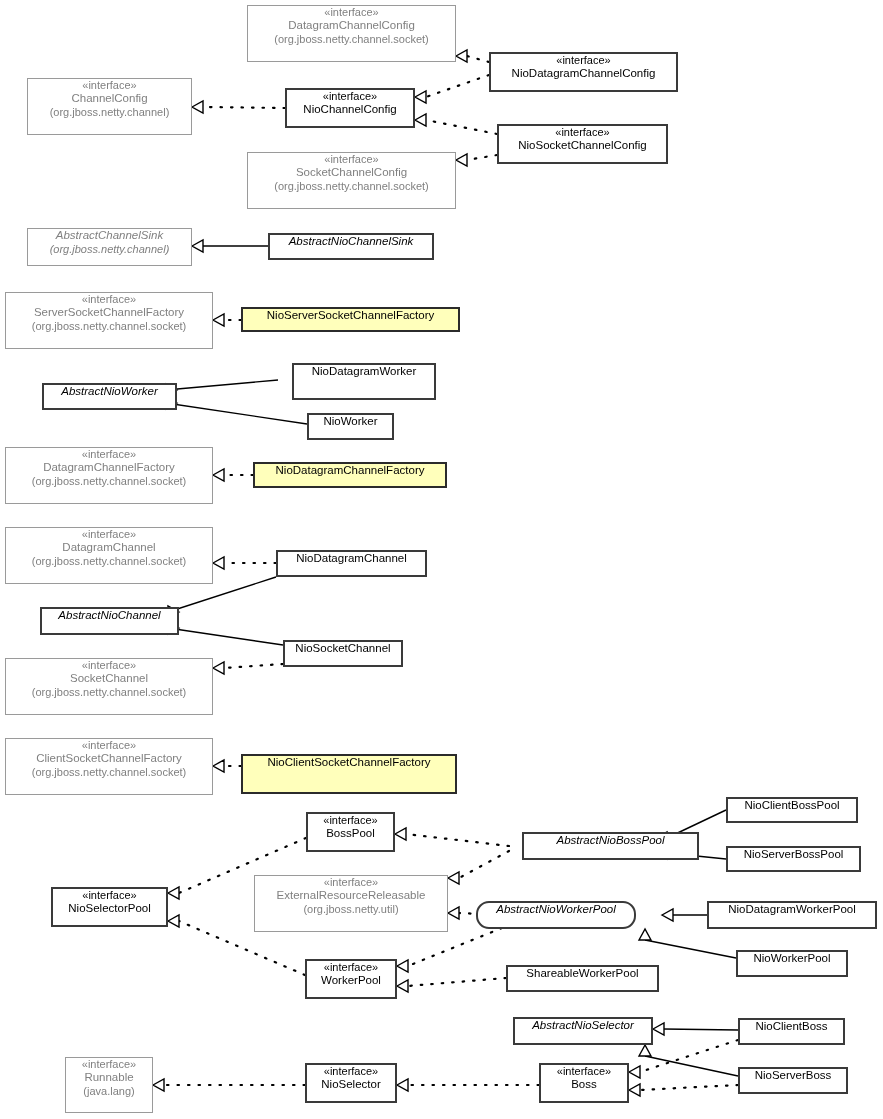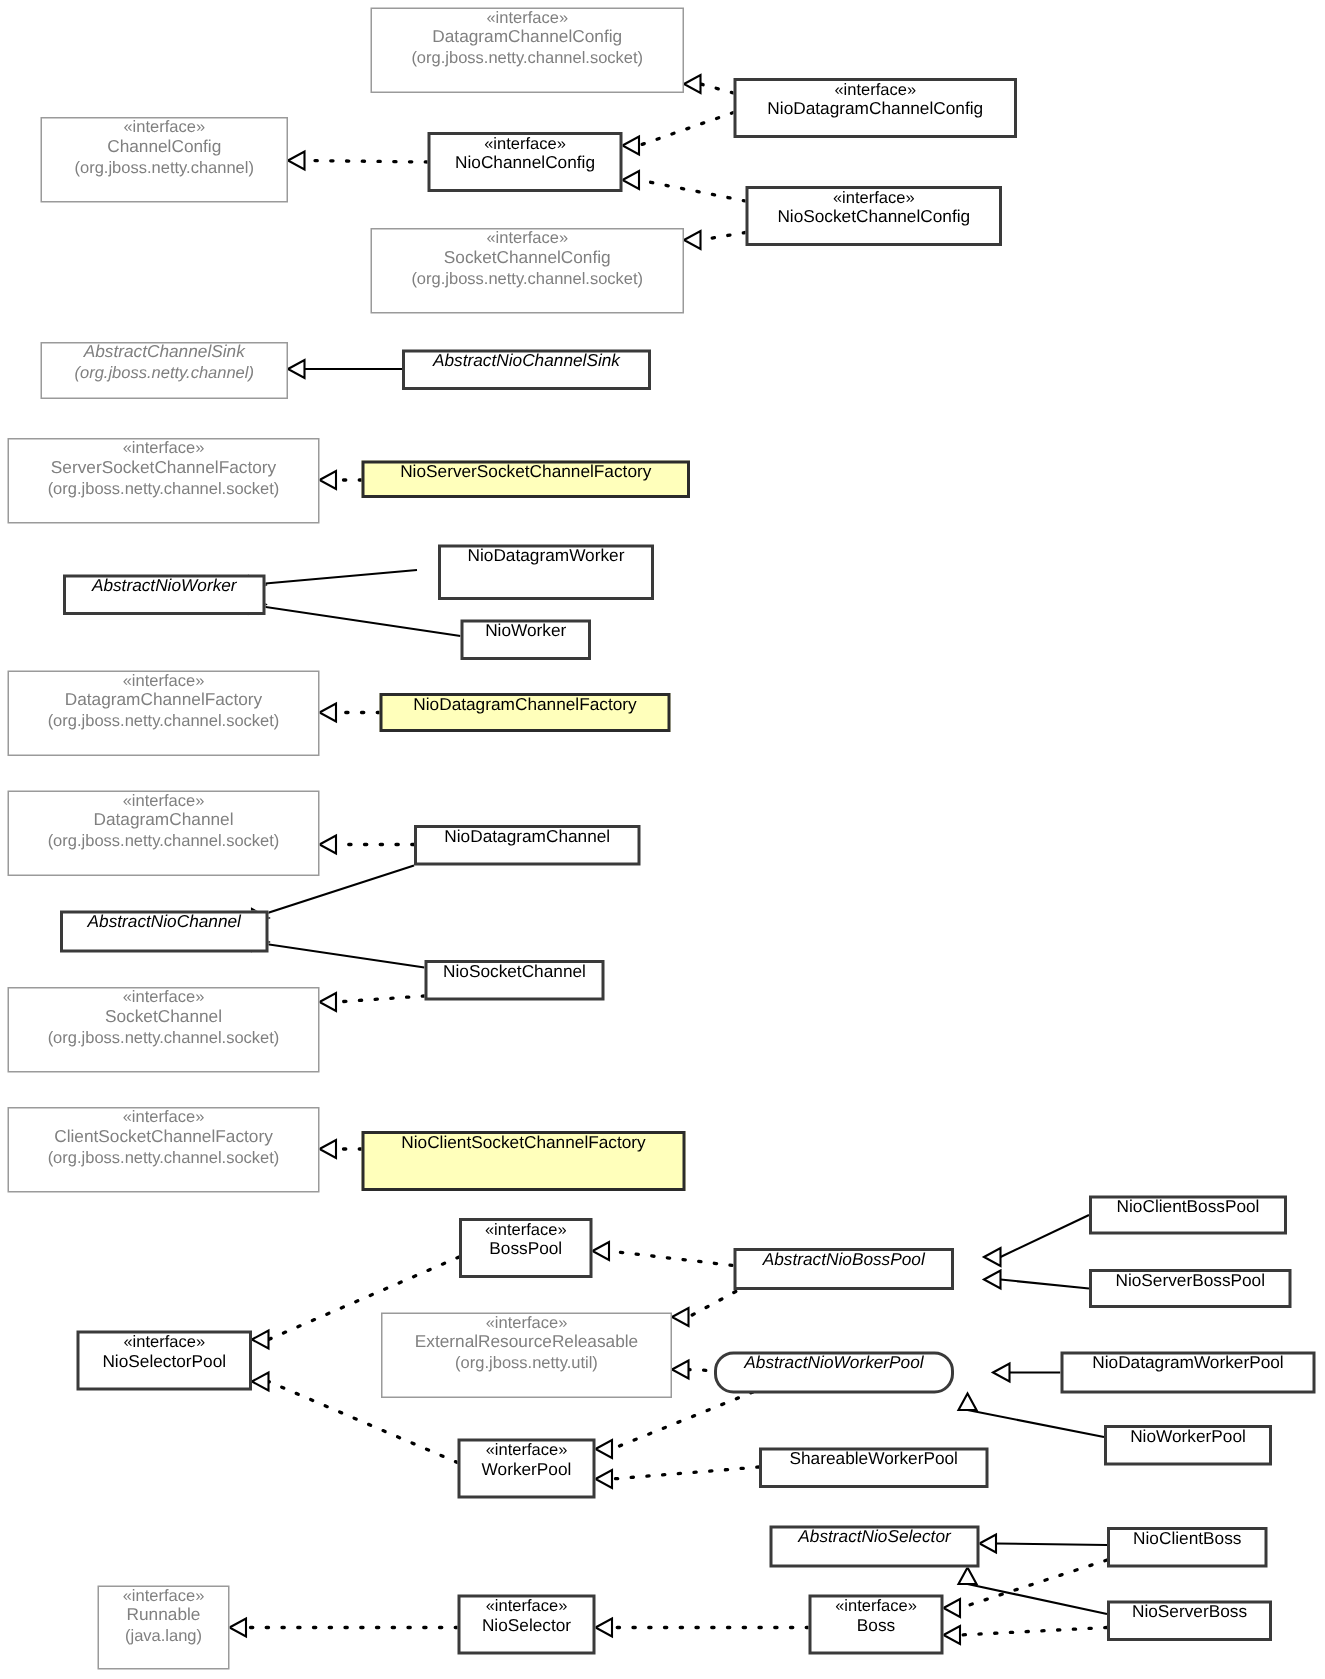--- a/index.html
+++ b/index.html
@@ -238,21 +238,21 @@
         <span class="ln">ClientSocketChannelFactory</span>
         <span class="ln pkg">(org.jboss.netty.channel.socket)</span>
       </div>
       <div class="node prim hl" style="left: 241px; top: 754px; width: 216px; height: 40px;">
         <span class="ln">NioClientSocketChannelFactory</span>
       </div>
       <div class="node prim" style="left: 306px; top: 812px; width: 89px; height: 40px;">
         <span class="ln guil">«interface»</span>
         <span class="ln">BossPool</span>
       </div>
-      <div class="node prim italic" style="left: 489px; top: 832px; width: 147px; height: 28px;">
+      <div class="node prim italic" style="left: 522px; top: 832px; width: 177px; height: 28px;">
         <span class="ln">AbstractNioBossPool</span>
       </div>
       <div class="node prim" style="left: 726px; top: 797px; width: 132px; height: 26px;">
         <span class="ln">NioClientBossPool</span>
       </div>
       <div class="node prim" style="left: 726px; top: 846px; width: 135px; height: 26px;">
         <span class="ln">NioServerBossPool</span>
       </div>
       <div class="node prim" style="left: 51px; top: 887px; width: 117px; height: 40px;">
         <span class="ln guil">«interface»</span>

